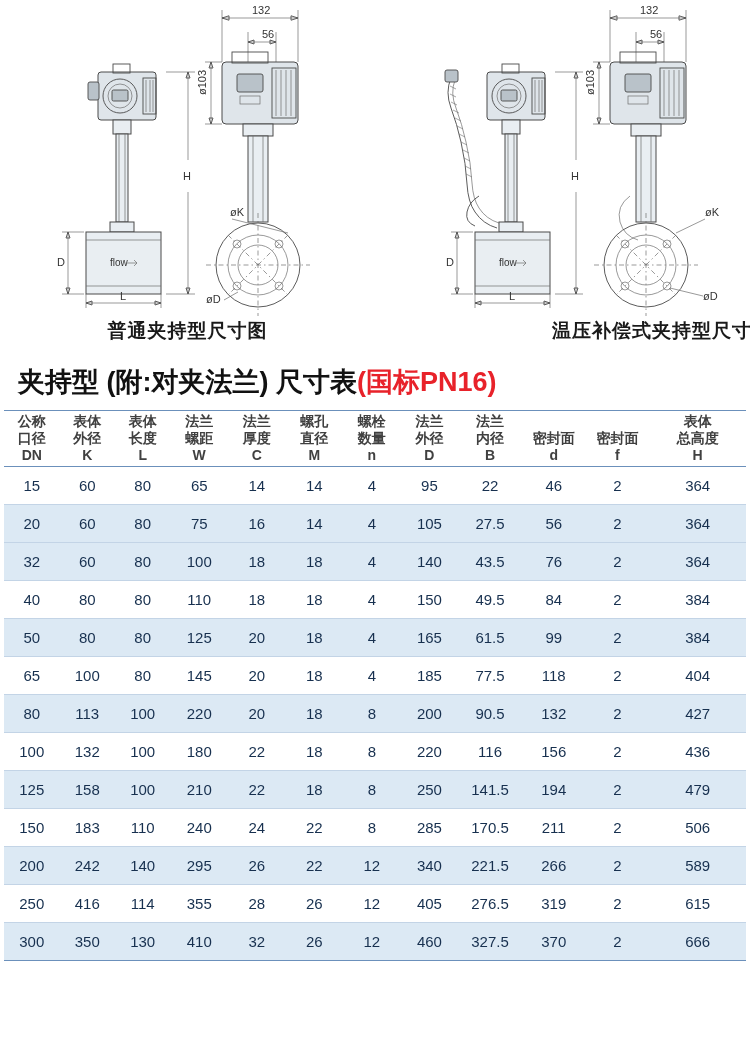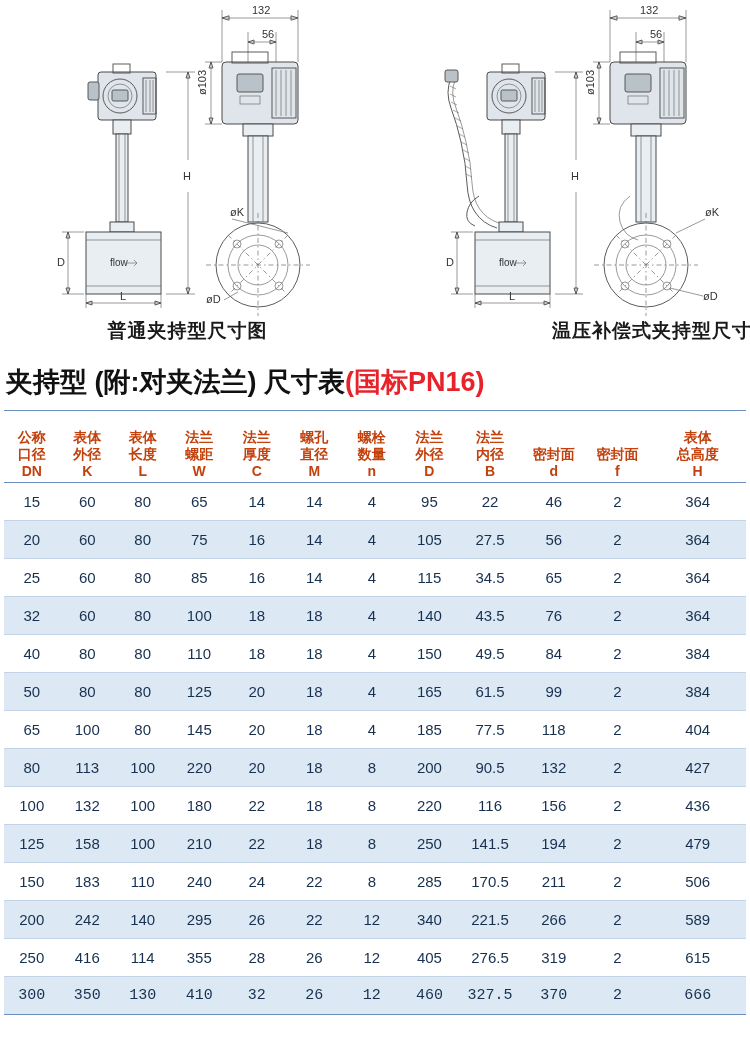--- a/index.html
+++ b/index.html
@@ -45,21 +45,21 @@
     font-weight: bold;
     letter-spacing: 1px;
     color: #1a1a1a;
     line-height: 30px;
   }
   .caption.left { left: 0; }
   .caption.right { left: 397px; text-align: right; }
 
   
   .title-row {
-    padding: 4px 0 10px 6px;
+    padding: 4px 0 10px 18px;
     font-size: 27px;
     font-weight: bold;
     letter-spacing: 0px;
     white-space: nowrap;
   }
   .title-main { color: #111111; }
   .title-accent { color: #e8222a; }
 
   
   table.spec {
@@ -68,43 +68,42 @@
     margin: 0 auto;
     table-layout: fixed;
   }
   table.spec th, table.spec td {
     text-align: center;
     font-size: 14.5px;
     color: #1b2a4a;
     border: none;
   }
   table.spec thead th {
-    color: #c2410c;
+    color: #404040;
     font-weight: bold;
     font-size: 14px;
-    padding: 18px 0 2px 0;
+    padding: 2px 0 2px 0;
     line-height: 17px;
     vertical-align: bottom;
     border-top: 1.6px solid #6b90bb;
     border-bottom: 1.6px solid #6b90bb;
   }
   table.spec thead th .hdr-line { display: block; }
   table.spec tbody td {
     height: 38px;
     font-size: 15px;
     color: #17304f;
     font-weight: normal;
     border-bottom: 1px solid #c3d4e6;
   }
   table.spec tbody tr.alt td {
     background: #dce9f4;
   }
   table.spec tbody tr:last-child td {
     border-bottom: 1.6px solid #6b90bb;
-    font-family: Liberation Mono, monospace;
   }
   .col-dn { width: 54px; }
   .col-k { width: 54px; }
   .col-l { width: 54px; }
   .col-w { width: 56px; }
   .col-c { width: 56px; }
   .col-m { width: 56px; }
   .col-n { width: 56px; }
   .col-d { width: 56px; }
   .col-b { width: 62px; }
@@ -494,34 +493,20 @@
         <td>75</td>
         <td>16</td>
         <td>14</td>
         <td>4</td>
         <td>105</td>
         <td>27.5</td>
         <td>56</td>
         <td>2</td>
         <td>364</td>
       </tr>
-      <tr>
-        <td>25</td>
-        <td>60</td>
-        <td>80</td>
-        <td>85</td>
-        <td>16</td>
-        <td>14</td>
-        <td>4</td>
-        <td>115</td>
-        <td>34.5</td>
-        <td>65</td>
-        <td>2</td>
-        <td>364</td>
-      </tr>
       <tr class="alt">
         <td>32</td>
         <td>60</td>
         <td>80</td>
         <td>100</td>
         <td>18</td>
         <td>18</td>
         <td>4</td>
         <td>140</td>
         <td>43.5</td>

